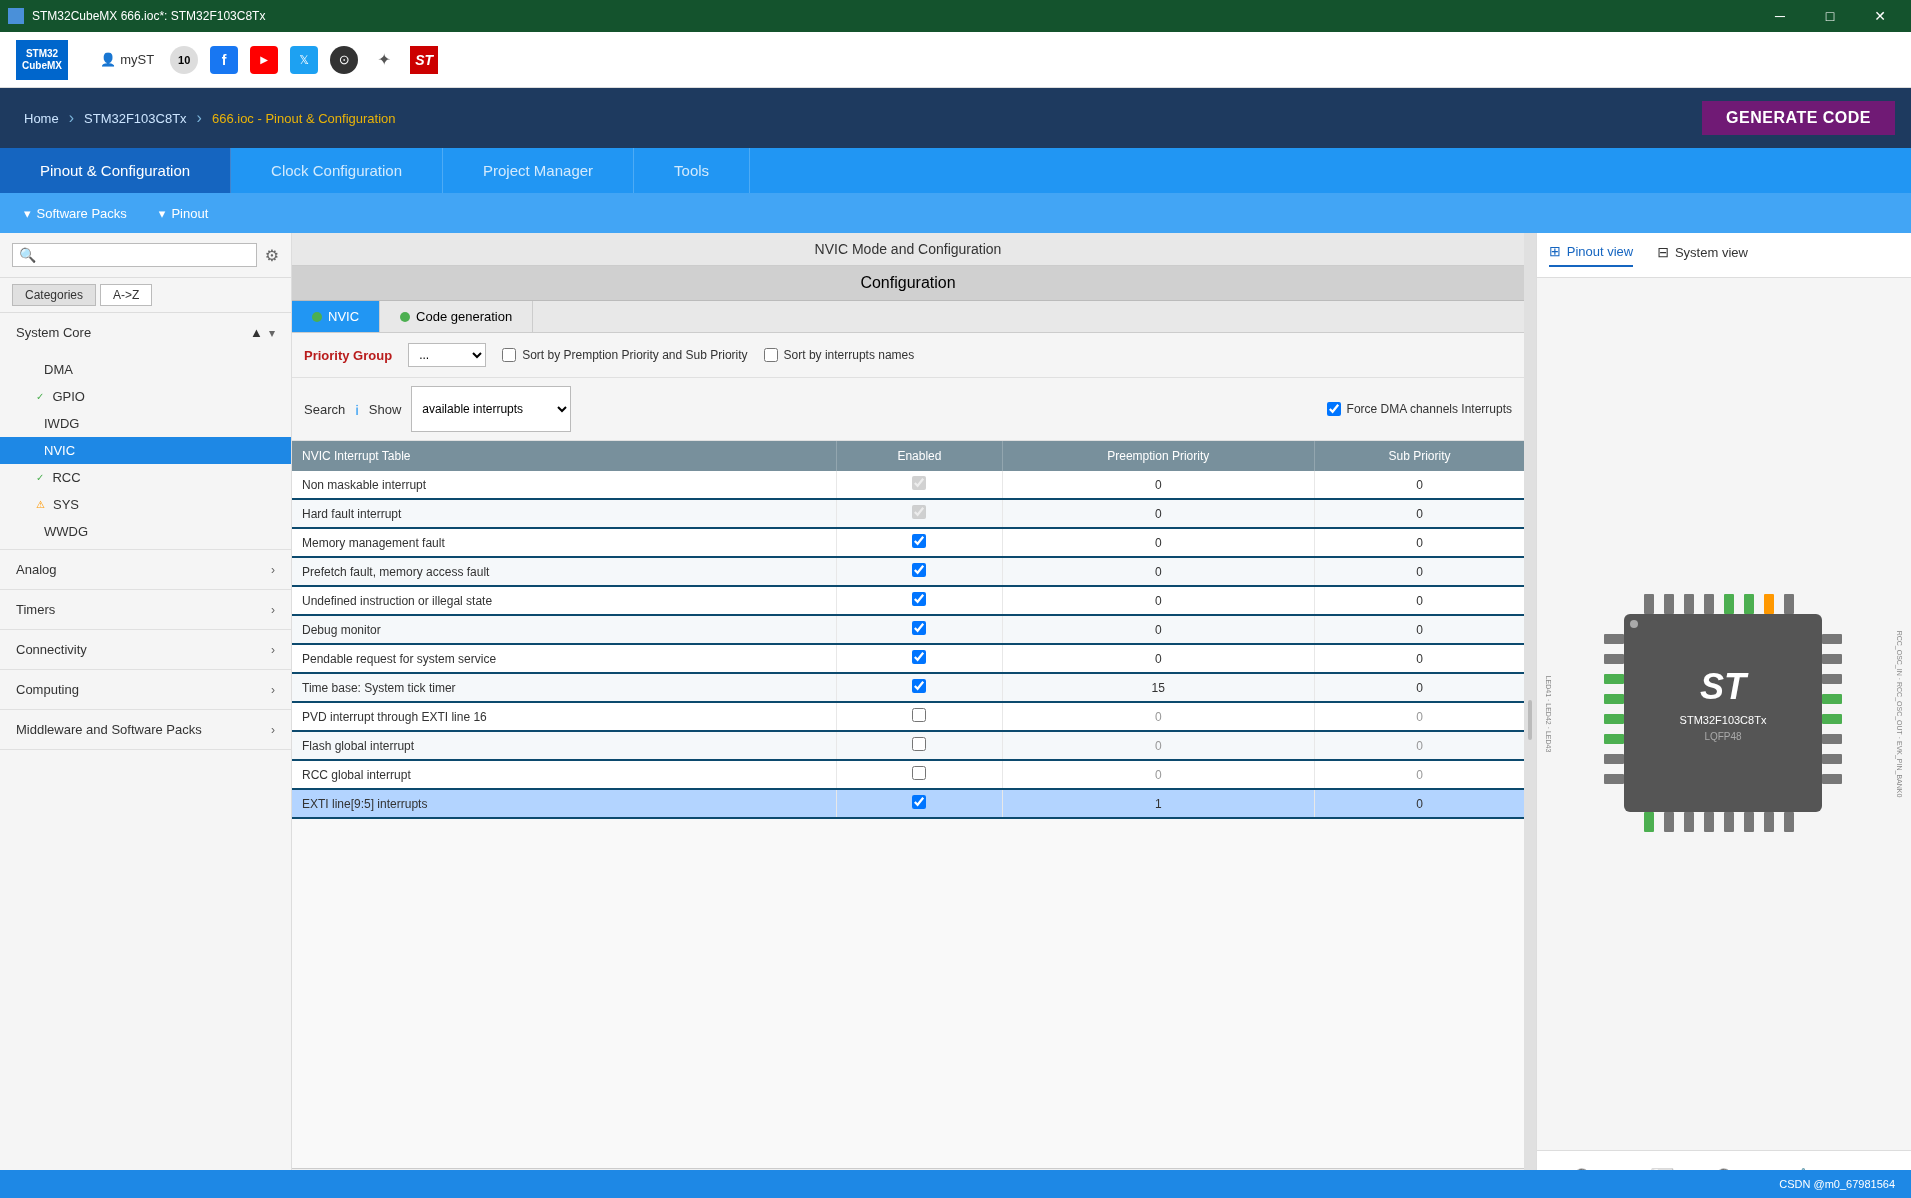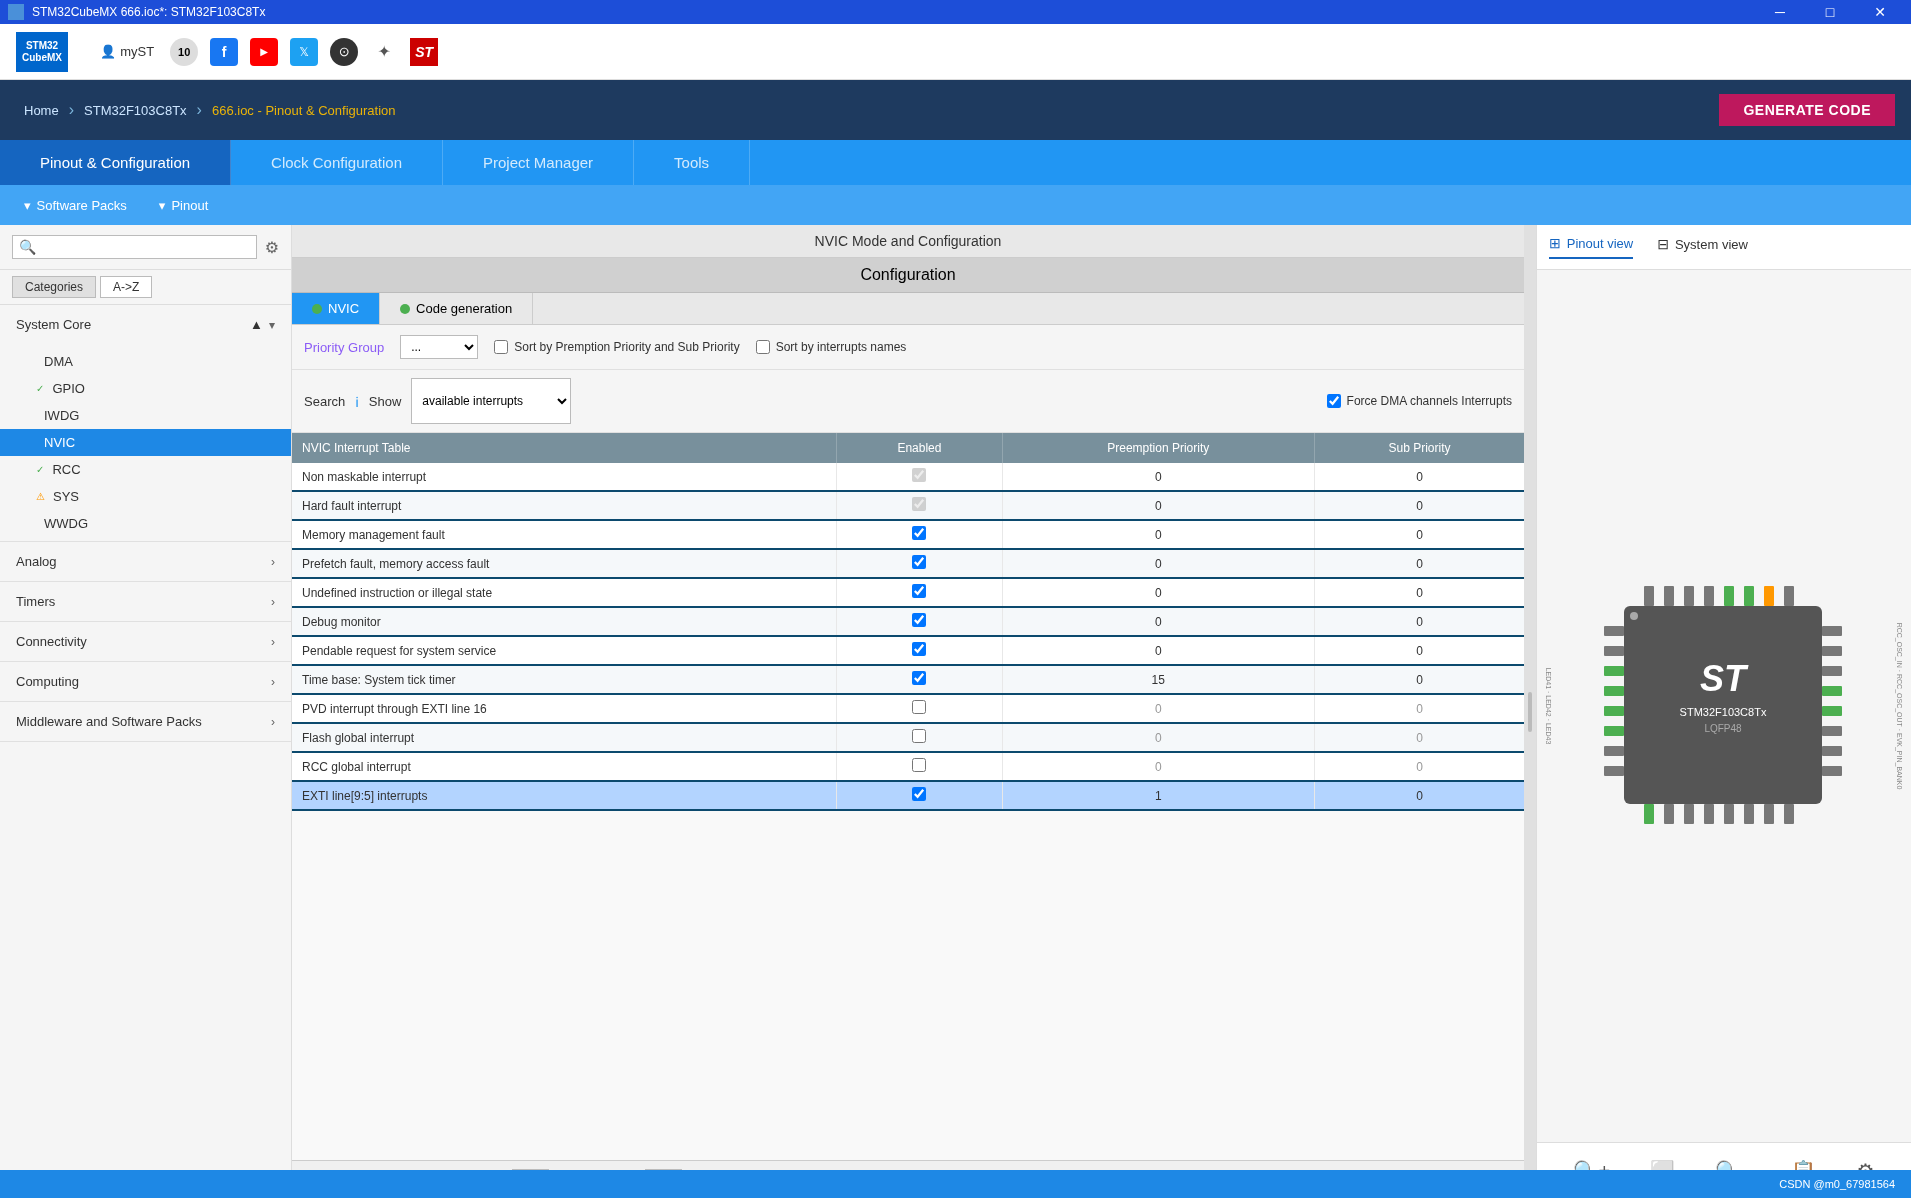--- a/index.html
+++ b/index.html
@@ -1,21 +1,21 @@
 <!DOCTYPE html>
 <html><head>
   <meta charset="utf-8">
   <style>
     * { box-sizing: border-box; margin: 0; padding: 0; font-family: 'Segoe UI', Arial, sans-serif; }
     body { width: 1911px; height: 1198px; overflow: hidden; background: #f0f0f0; font-size: 13px; }
 
     
     .titlebar {
-      background: #1d4ed8;
-      height: 24px;
+      background: #14532d;
+      height: 32px;
       display: flex;
       align-items: center;
       padding: 0 8px;
       color: white;
       font-size: 12px;
     }
     .titlebar-icon { width: 16px; height: 16px; background: #4a90d9; margin-right: 8px; display: inline-block; }
     .titlebar-title { flex: 1; }
     .titlebar-controls { display: flex; gap: 4px; }
     .titlebar-btn { width: 46px; height: 32px; display: flex; align-items: center; justify-content: center; cursor: pointer; color: white; font-size: 14px; }
@@ -46,25 +46,25 @@
       display: flex;
       align-items: center;
       padding: 0 16px;
       color: white;
     }
     .breadcrumb-item { font-size: 13px; color: #cce5ff; cursor: pointer; padding: 4px 8px; }
     .breadcrumb-item.active { color: #eab308; font-weight: 400; }
     .breadcrumb-sep { color: #7ab3d9; margin: 0 2px; font-size: 16px; }
     .generate-code-btn {
       margin-left: auto;
-      background: #be185d;
+      background: #701a75;
       color: white;
       border: none;
       padding: 8px 24px;
-      font-size: 14px;
+      font-size: 16px;
       font-weight: bold;
       cursor: pointer;
       letter-spacing: 0.5px;
     }
 
     
     .main-tabs {
       display: flex;
       background: #2196f3;
     }
@@ -219,21 +219,21 @@
     
     .config-controls {
       padding: 10px 12px;
       display: flex;
       align-items: center;
       gap: 16px;
       background: #f5f5f5;
       border-bottom: 1px solid #e0e0e0;
       flex-wrap: wrap;
     }
-    .config-label { font-size: 13px; color: #8b5cf6; font-weight: 400; }
+    .config-label { font-size: 13px; color: #b91c1c; font-weight: 700; }
     .config-select {
       padding: 3px 6px;
       font-size: 12px;
       border: 1px solid #bbb;
       background: white;
       cursor: pointer;
     }
     .config-checkbox-group { display: flex; align-items: center; gap: 6px; font-size: 12px; color: #333; }
     .config-checkbox { width: 14px; height: 14px; cursor: pointer; }
 

